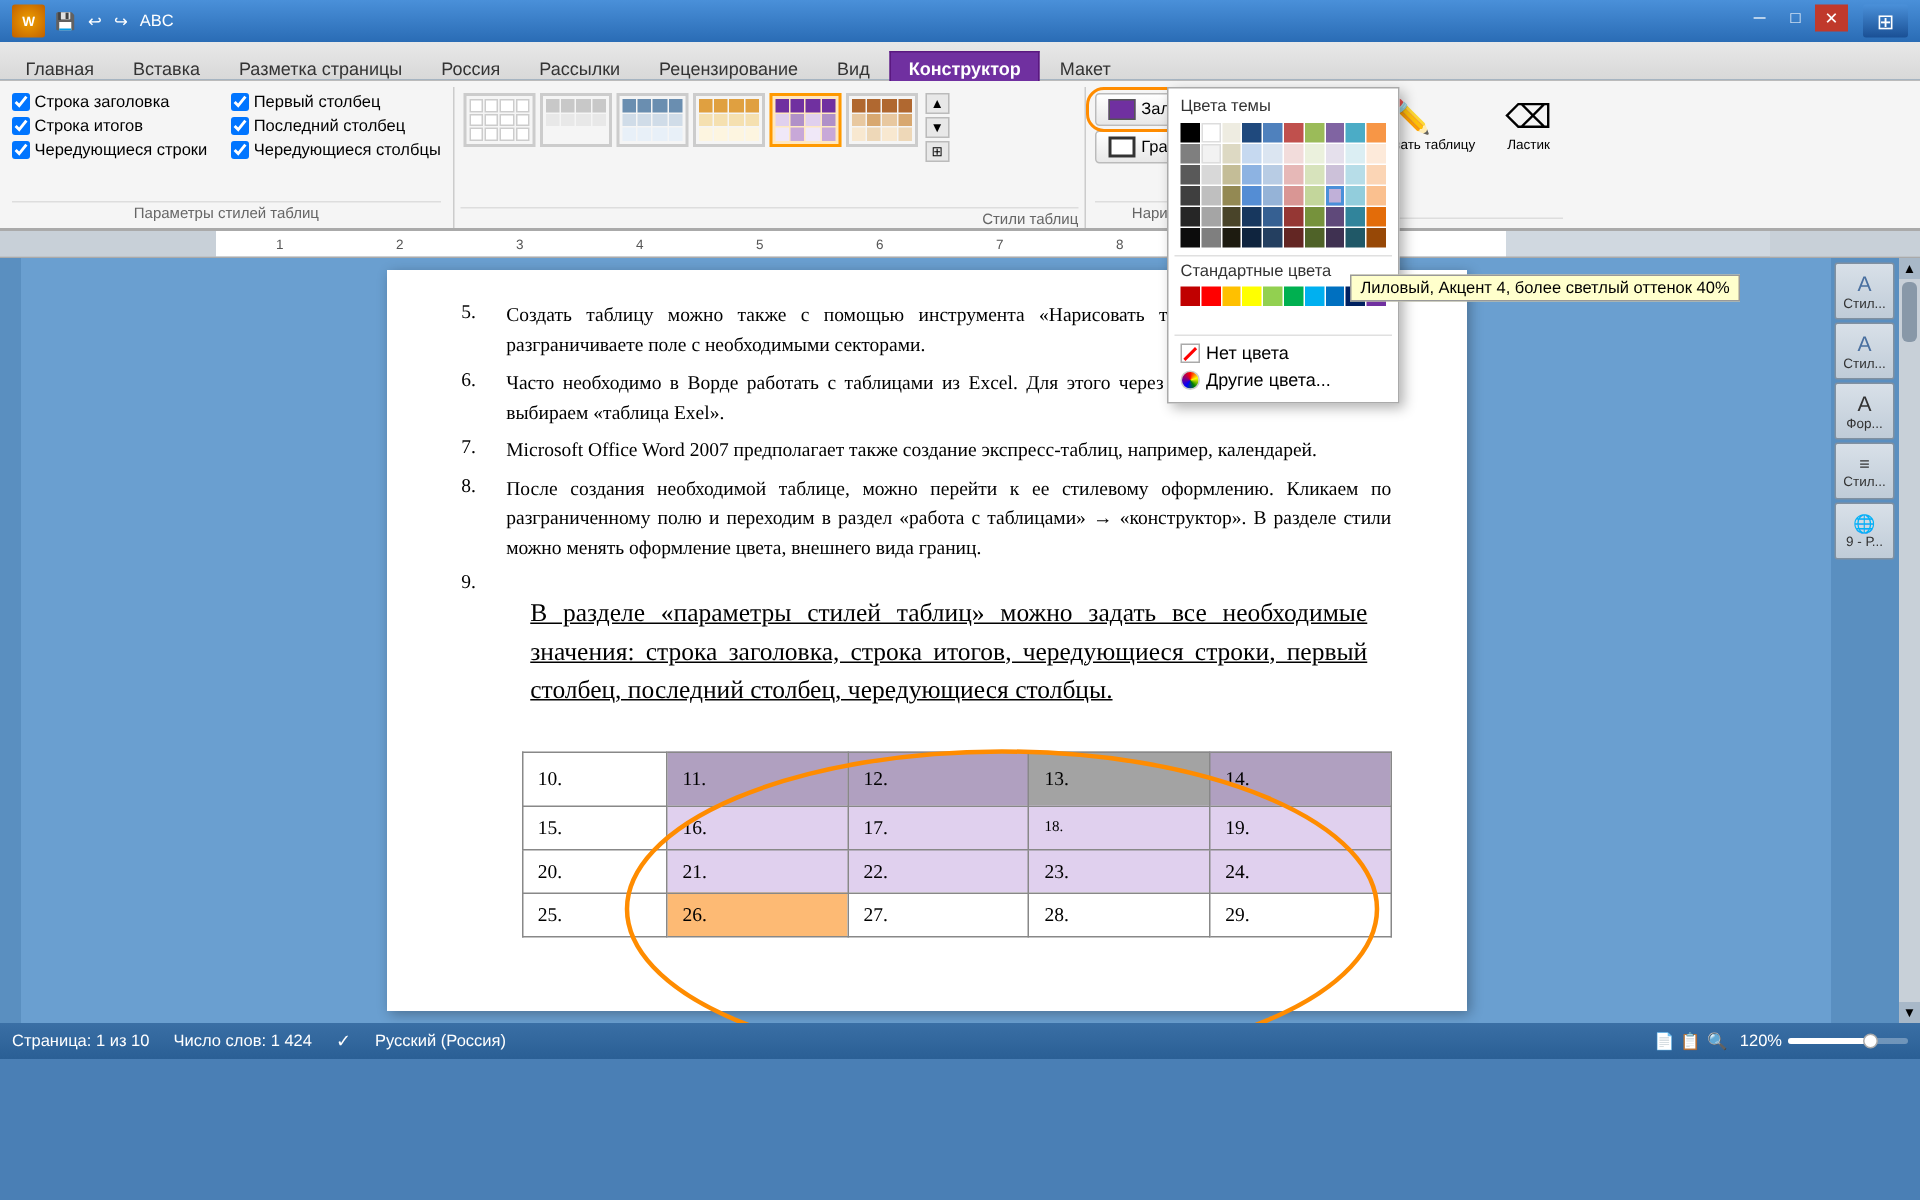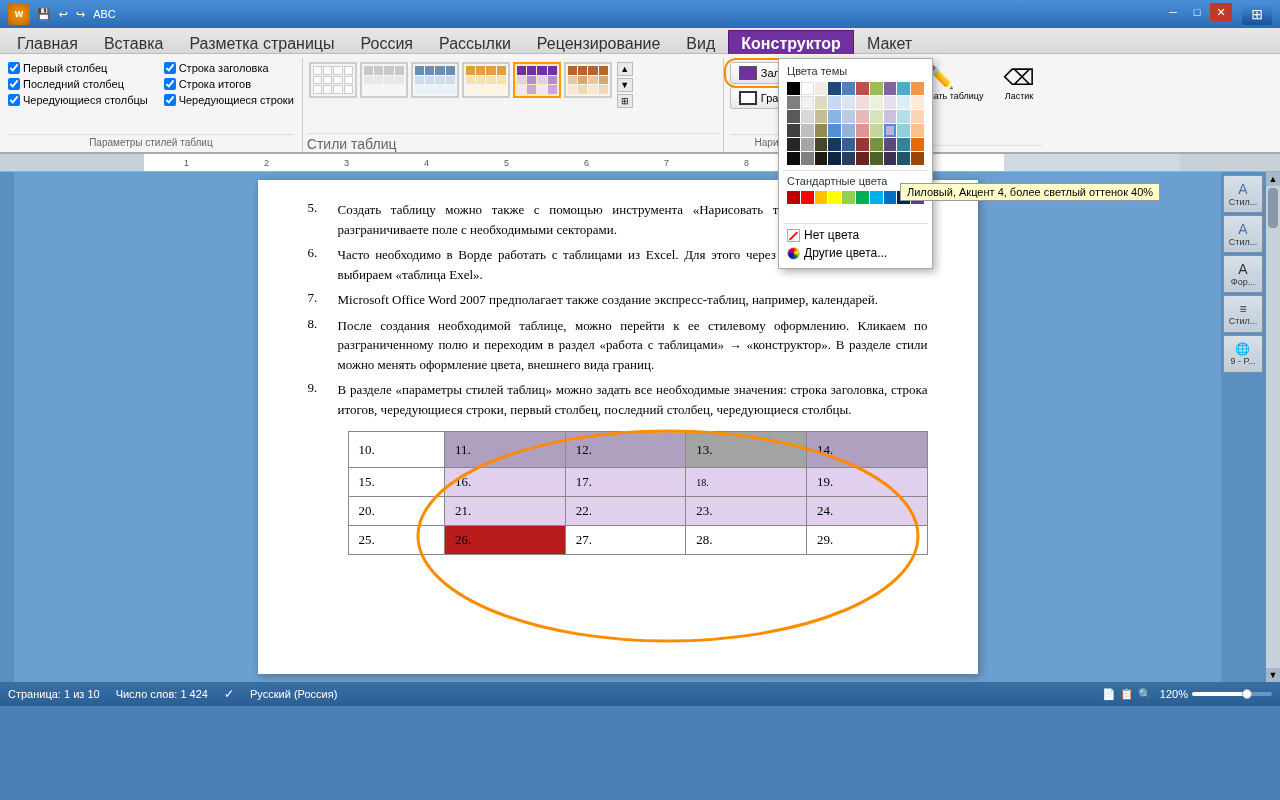--- a/index.html
+++ b/index.html
@@ -17,21 +17,21 @@
     }
     .title-bar-left { display: flex; align-items: center; gap: 4px; }
     .title-bar-center { font-size: 12px; color: white; font-weight: normal; flex: 1; text-align: center; }
     .title-bar-right { display: flex; gap: 2px; }
     .win-btn { width: 22px; height: 18px; display: flex; align-items: center; justify-content: center; cursor: pointer; font-size: 11px; color: white; }
     .win-btn.close { background: #c0392b; }
     .office-logo { width: 22px; height: 22px; background: radial-gradient(circle, #f0a000, #c06000); border-radius: 2px; display: flex; align-items: center; justify-content: center; font-size: 9px; color: white; font-weight: bold; }
     .quick-access { display: flex; gap: 2px; align-items: center; }
     .qa-btn { color: white; font-size: 11px; cursor: pointer; padding: 1px 3px; }
     .ribbon-tabs { display: flex; background: linear-gradient(to bottom, #e8e8e8, #d8d8d8); border-bottom: 1px solid #bbb; height: 26px; align-items: flex-end; padding-left: 4px; }
-    .ribbon-tab { padding: 4px 12px; font-size: 16px; cursor: pointer; color: #333; border: 1px solid transparent; border-bottom: none; position: relative; top: 4px; margin-top: 38px; }
+    .ribbon-tab { padding: 4px 12px; font-size: 12px; cursor: pointer; color: #333; border: 1px solid transparent; border-bottom: none; position: relative; top: 4px; margin-top: 38px; }
     .ribbon-tab.active { background: #f5f5f5; border-color: #bbb; border-bottom-color: #f5f5f5; font-weight: bold; }
     .ribbon-tab.konstruktor { background: #7030a0; color: white; border-color: #5a1880; border-bottom: none; }
     .checkbox-item { display: flex; align-items: center; gap: 3px; font-size: 11px; white-space: nowrap; }
     .checkbox-item input { width: 12px; height: 12px; }
 
     
     .color-picker-dropdown {
       position: absolute;
       top: 58px;
       left: 778px;
@@ -82,43 +82,43 @@
   <div class="ribbon-tab"><span>Макет</span></div>
 </div>
 
 <div style="background:#f5f5f5; border-bottom:2px solid #aaa; display:flex; align-items:stretch; padding:4px 0 0; height:100px; position:relative;">
 
   <div style="display:flex; flex-direction:column; padding:4px 8px; border-right:1px solid #ccc; min-width:300px;">
     <div style="display:flex; gap:16px;">
       <div style="display:flex; flex-direction:column; gap:4px;">
         <label class="checkbox-item">
           <input type="checkbox" checked="" style="">
+          <span>Строка заголовка</span>
+        </label>
+        <label class="checkbox-item">
+          <input type="checkbox" checked="" style="">
+          <span>Строка итогов</span>
+        </label>
+        <label class="checkbox-item">
+          <input type="checkbox" checked="" style="">
+          <span>Чередующиеся строки</span>
+        </label>
+      </div>
+      <div style="display:flex; flex-direction:column; gap:4px;">
+        <label class="checkbox-item">
+          <input type="checkbox" checked="" style="">
           <span>Первый столбец</span>
         </label>
         <label class="checkbox-item">
           <input type="checkbox" checked="" style="">
           <span>Последний столбец</span>
         </label>
         <label class="checkbox-item">
           <input type="checkbox" checked="" style="">
           <span>Чередующиеся столбцы</span>
-        </label>
-      </div>
-      <div style="display:flex; flex-direction:column; gap:4px;">
-        <label class="checkbox-item">
-          <input type="checkbox" checked="" style="">
-          <span>Строка заголовка</span>
-        </label>
-        <label class="checkbox-item">
-          <input type="checkbox" checked="" style="">
-          <span>Строка итогов</span>
-        </label>
-        <label class="checkbox-item">
-          <input type="checkbox" checked="" style="">
-          <span>Чередующиеся строки</span>
         </label>
       </div>
     </div>
     <div style="font-size:10px;color:#666;text-align:center;margin-top:auto;padding-top:2px;border-top:1px solid #ddd;">Параметры стилей таблиц</div>
   </div>
 
   <div style="display:flex; flex-direction:column; flex:1; padding:0 4px; max-width:420px;">
     <div style="display:flex; gap:3px; flex-wrap:nowrap; padding:4px 2px;">
 
       <div style="width:48px;height:36px;border:2px solid #ccc;cursor:pointer;padding:2px;display:grid;grid-template-columns:repeat(4,1fr);grid-template-rows:repeat(3,1fr);gap:1px;">
@@ -210,21 +210,21 @@
           <div style="background:#f8e8d0;"></div>
           <div style="background:#eed8b8;"></div>
       </div>
 
       <div style="display:flex;flex-direction:column;gap:2px;margin-left:2px;">
         <div style="width:16px;height:14px;border:1px solid #bbb;background:#e8e8e8;display:flex;align-items:center;justify-content:center;cursor:pointer;font-size:9px;">▲</div>
         <div style="width:16px;height:14px;border:1px solid #bbb;background:#e8e8e8;display:flex;align-items:center;justify-content:center;cursor:pointer;font-size:9px;">▼</div>
         <div style="width:16px;height:14px;border:1px solid #bbb;background:#e8e8e8;display:flex;align-items:center;justify-content:center;cursor:pointer;font-size:9px;">⊞</div>
       </div>
     </div>
-    <div style="font-size:14px;color:#666;text-align:left;border-top:1px solid #ddd;padding-top:2px;margin-top:auto;">Стили таблиц</div>
+    <div style="font-size:10px;color:#666;text-align:right;border-top:1px solid #ddd;padding-top:2px;margin-top:auto;">Стили таблиц</div>
   </div>
 
   <div style="display:flex;flex-direction:column;padding:4px 6px;border-left:1px solid #ccc;border-right:1px solid #ccc;min-width:160px;gap:3px;">
 
     <div style="position:relative;">
       <div style="position:absolute;top:-4px;left:-6px;width:135px;height:30px;border:2px solid #ff8c00;border-radius:12px;pointer-events:none;z-index:10;"></div>
       <div style="display:flex;align-items:center;gap:4px;padding:3px 8px;border:1px solid #bbb;background:linear-gradient(to bottom,#fff,#e8e8e8);cursor:pointer;border-radius:3px;font-size:11px;">
         <div style="width:18px;height:14px;background:#7030a0;border:1px solid #555;"></div>
         <span>Заливка</span>
         <span style="font-size:8px;margin-left:2px;">▼</span>
@@ -410,21 +410,21 @@
       </div>
       <div style="margin-bottom:6px;">
         <div style="display:flex;gap:6px;">
           <span style="min-width:24px;font-family:'Times New Roman',serif;">8.</span>
           <p style="flex:1;font-family:'Times New Roman',serif;font-size:13px;line-height:1.5;text-align:justify;margin:0;">После создания необходимой таблице, можно перейти к ее стилевому оформлению. Кликаем по разграниченному полю и переходим в раздел «работа с таблицами» → «конструктор». В разделе стили можно менять оформление цвета, внешнего вида границ.</p>
         </div>
       </div>
       <div style="margin-bottom:12px;">
         <div style="display:flex;gap:6px;">
           <span style="min-width:24px;font-family:'Times New Roman',serif;">9.</span>
-          <p style="flex:1;font-family:'Times New Roman',serif;font-size:13px;line-height:1.5;text-align:justify;margin:0;">В разделе «параметры стилей таблиц» можно задать все необходимые значения: строка заголовка, строка итогов, чередующиеся строки, первый столбец, последний столбец, чередующиеся столбцы.</p>
+          <p style="flex:1;font-family:'Times New Roman',serif;font-size:17px;line-height:1.5;text-align:justify;margin:16px;text-decoration:underline;">В разделе «параметры стилей таблиц» можно задать все необходимые значения: строка заголовка, строка итогов, чередующиеся строки, первый столбец, последний столбец, чередующиеся столбцы.</p>
         </div>
       </div>
 
       <div style="position:relative;">
 
         <svg style="position:absolute;top:-10px;left:60px;width:580px;height:230px;pointer-events:none;z-index:5;">
           <ellipse cx="300" cy="115" rx="250" ry="105" fill="none" stroke="#ff8c00" stroke-width="3"></ellipse>
         </svg>
 
         <table style="border-collapse:collapse;margin-left:40px;width:580px;position:relative;">
@@ -449,21 +449,21 @@
           <tr>
             <td style="border:1px solid #888;padding:6px 10px;font-family:'Times New Roman',serif;font-size:13px;background:white;">20.</td>
             <td style="border:1px solid #888;padding:6px 10px;font-family:'Times New Roman',serif;font-size:13px;background:#e0d0ee;">21.</td>
             <td style="border:1px solid #888;padding:6px 10px;font-family:'Times New Roman',serif;font-size:13px;background:#e0d0ee;">22.</td>
             <td style="border:1px solid #888;padding:6px 10px;font-family:'Times New Roman',serif;font-size:13px;background:#e0d0ee;">23.</td>
             <td style="border:1px solid #888;padding:6px 10px;font-family:'Times New Roman',serif;font-size:13px;background:#e0d0ee;">24.</td>
           </tr>
 
           <tr>
             <td style="border:1px solid #888;padding:6px 10px;font-family:'Times New Roman',serif;font-size:13px;background:white;">25.</td>
-            <td style="border:1px solid #888;padding:6px 10px;font-family:'Times New Roman',serif;font-size:13px;background:#b91c1c;">26.</td>
+            <td style="border:1px solid #888;padding:6px 10px;font-family:'Times New Roman',serif;font-size:13px;background:#fdba74;">26.</td>
             <td style="border:1px solid #888;padding:6px 10px;font-family:'Times New Roman',serif;font-size:13px;background:white;">27.</td>
             <td style="border:1px solid #888;padding:6px 10px;font-family:'Times New Roman',serif;font-size:13px;background:white;">28.</td>
             <td style="border:1px solid #888;padding:6px 10px;font-family:'Times New Roman',serif;font-size:13px;background:white;">29.</td>
           </tr>
         </tbody>
           </table>
       </div>
     </div>
   </div>
 

